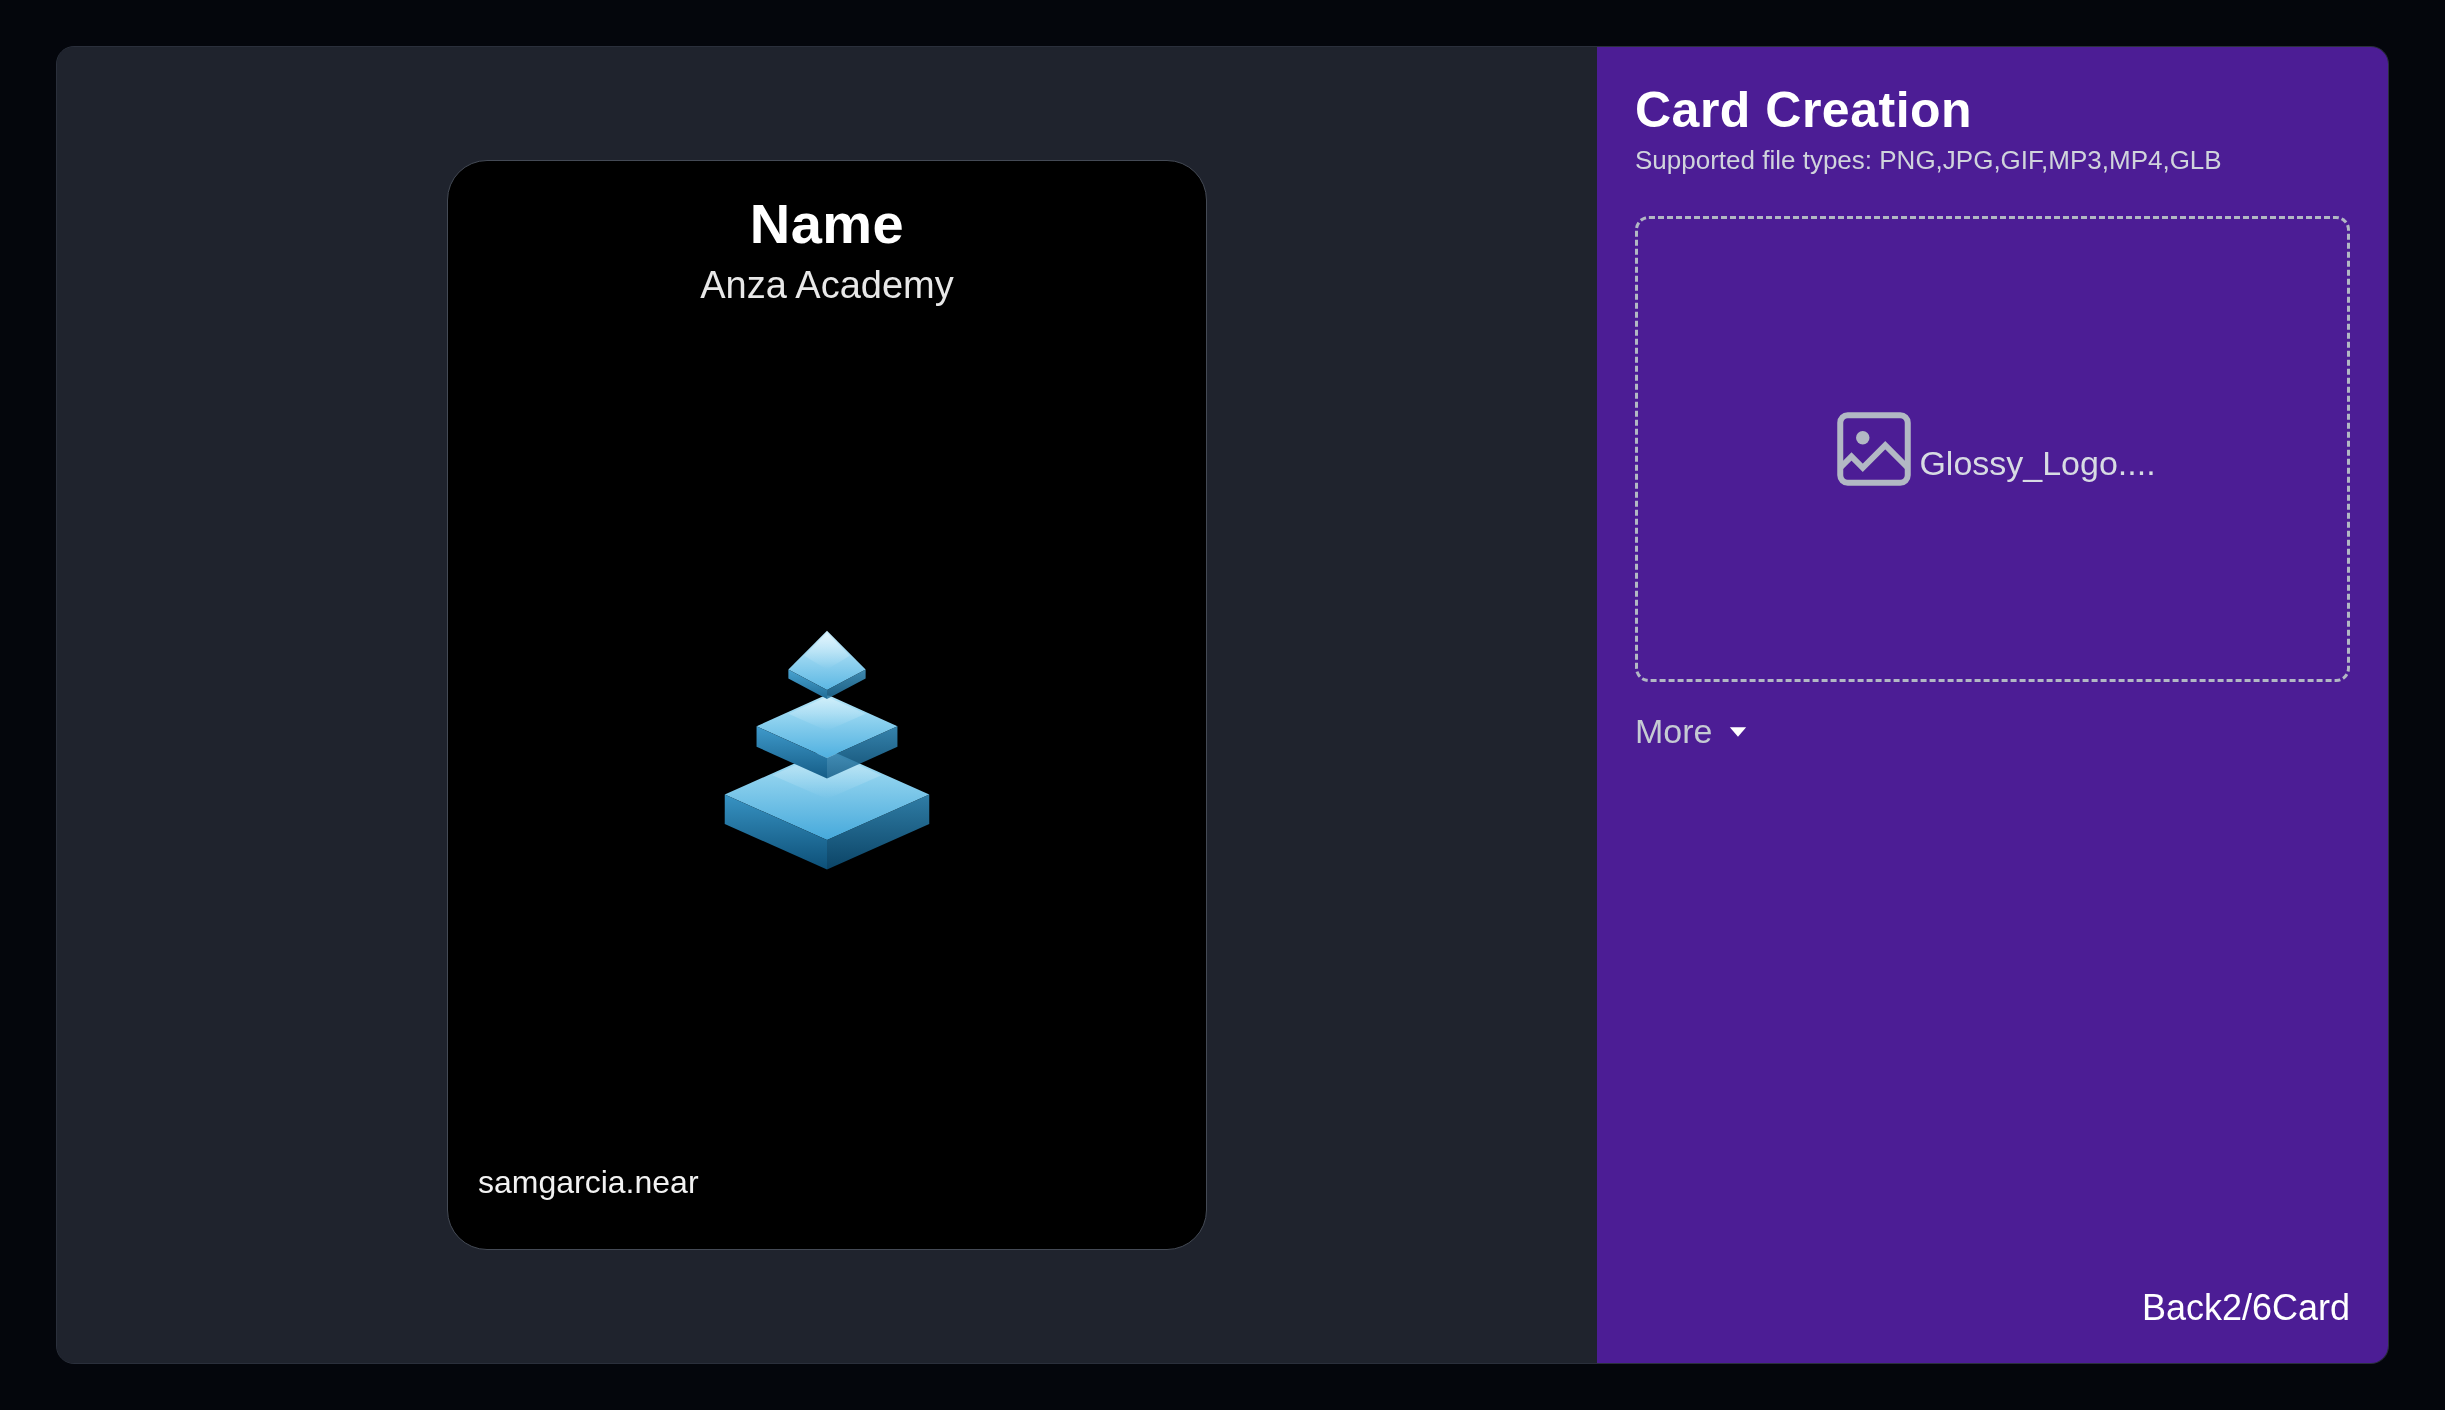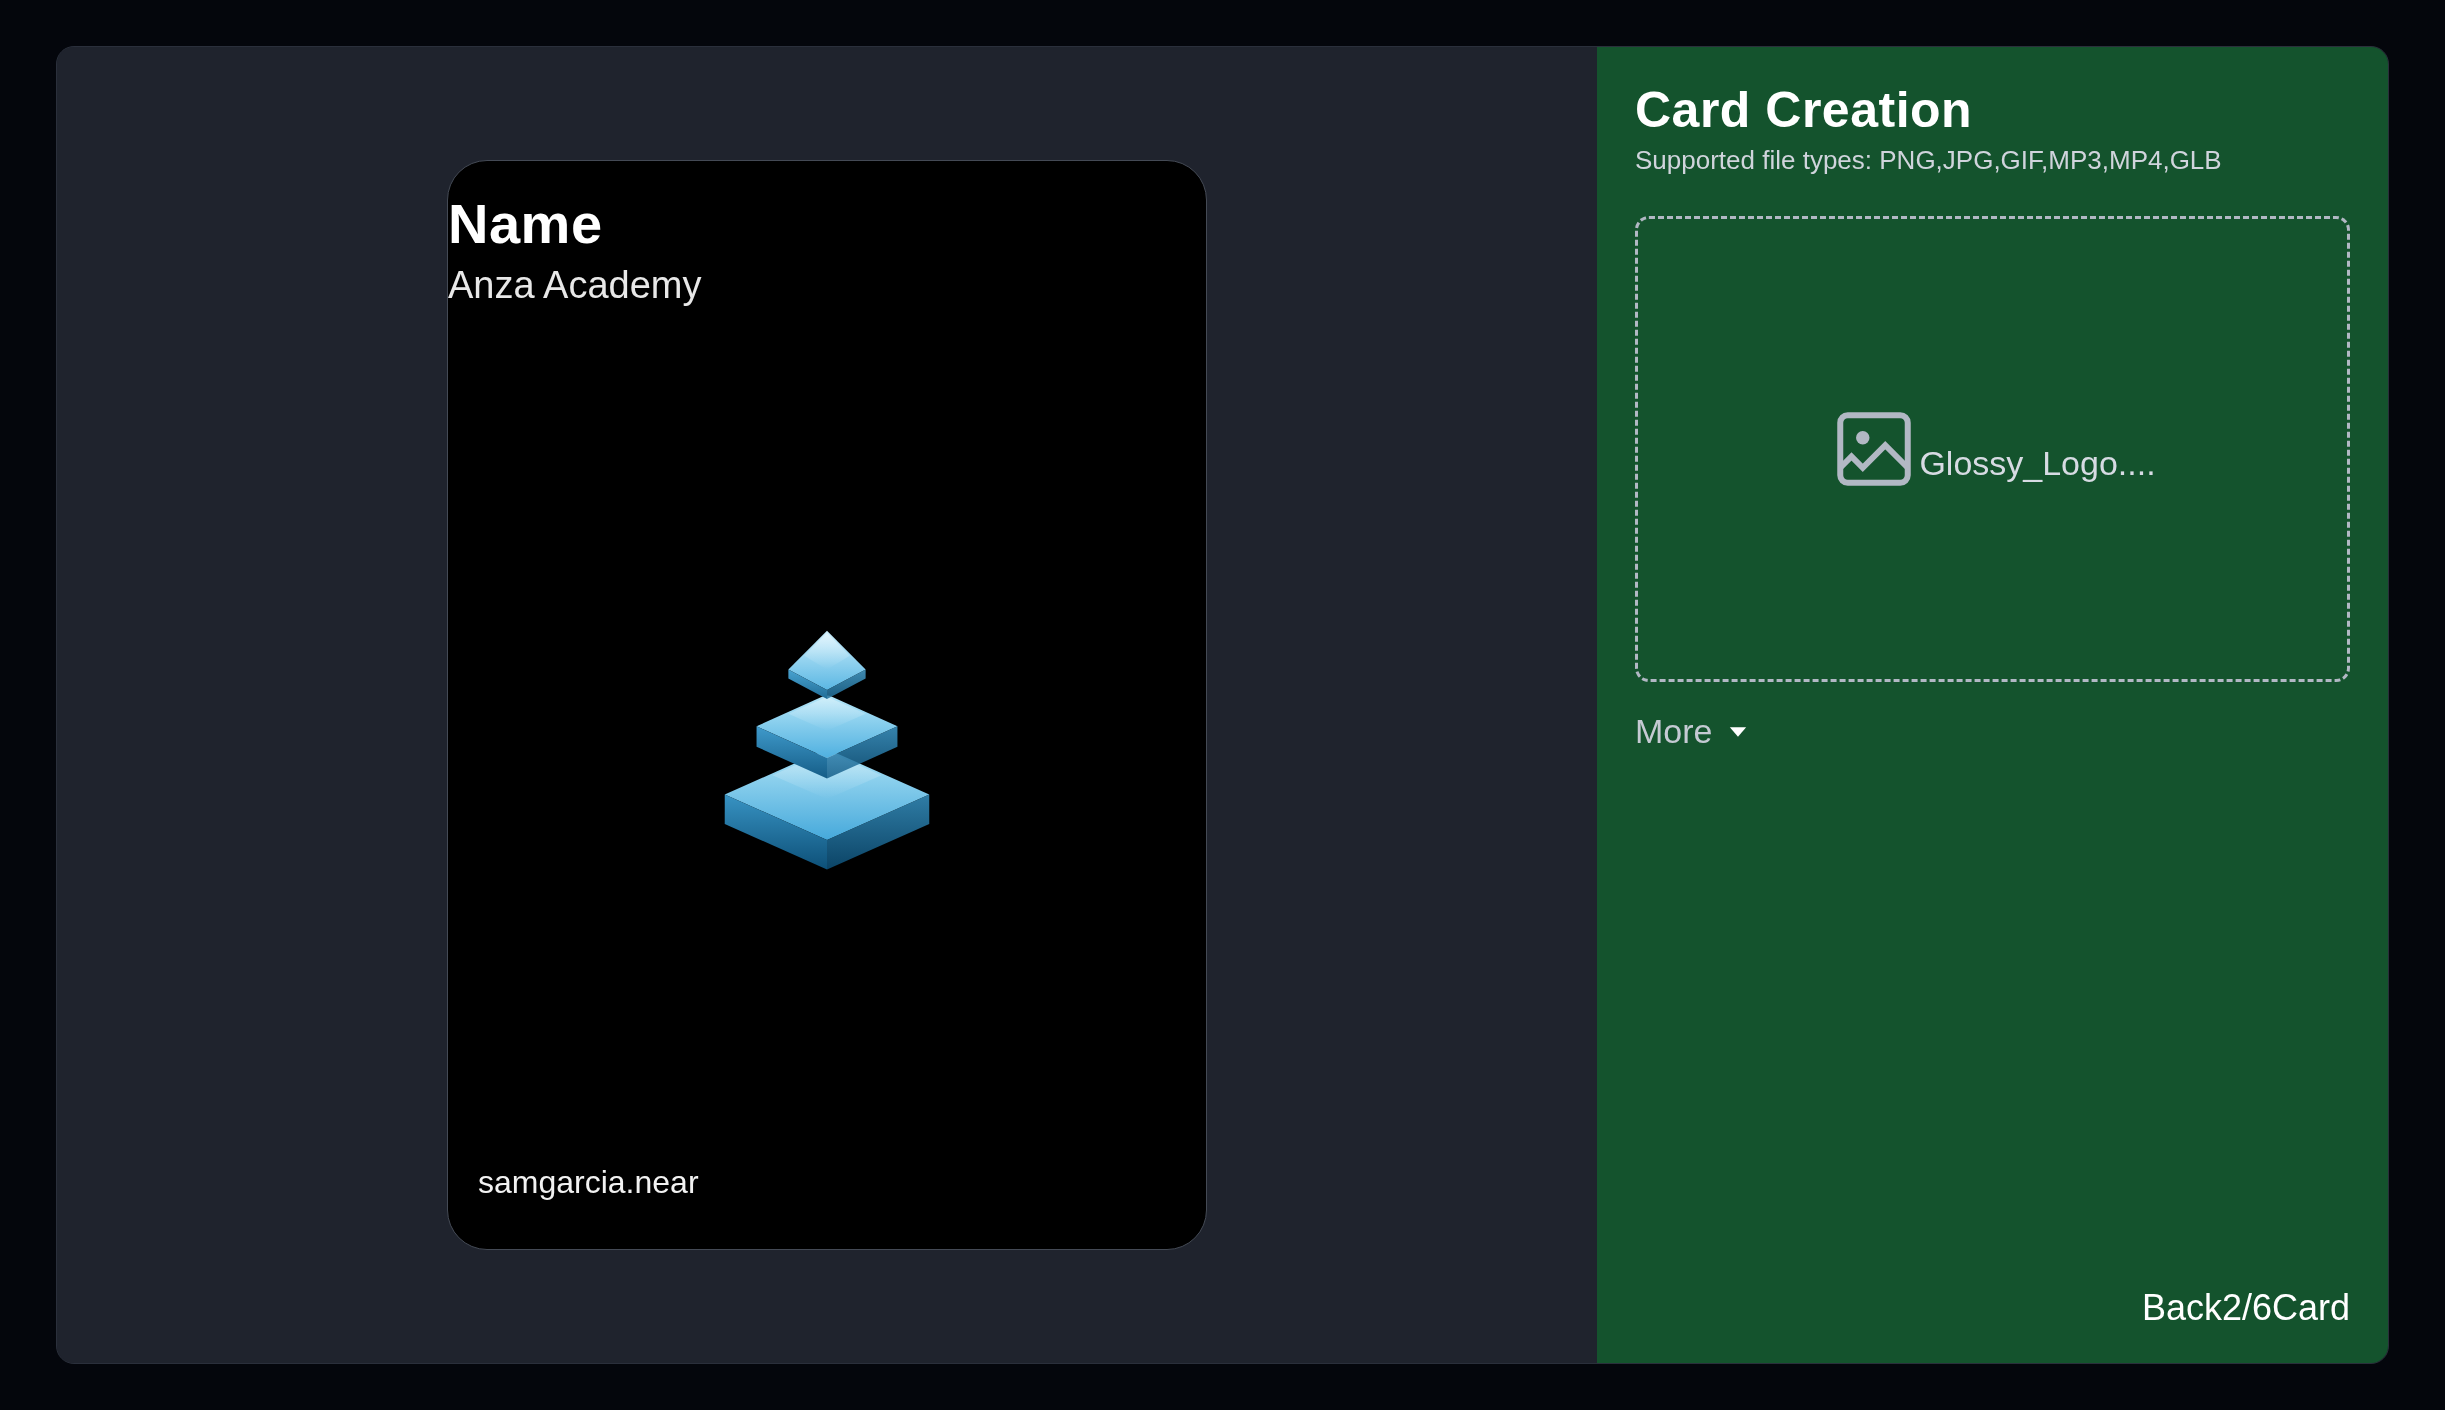--- a/index.html
+++ b/index.html
@@ -30,20 +30,21 @@
     background: #1f232d;
   }
   .card {
     width: 760px;
     height: 1090px;
     background: #000;
     border: 1px solid #444a55;
     border-radius: 40px;
     position: relative;
     padding-top: 30px;
+    text-align: center;
   }
   .card-title {
     color: #fff;
     font-size: 56px;
     font-weight: 700;
     letter-spacing: .5px;
   }
   .card-subtitle {
     color: #e8e8e8;
     font-size: 38px;
@@ -64,21 +65,21 @@
     position: absolute;
     left: 30px;
     bottom: 48px;
     color: #f2f2f2;
     font-size: 32px;
     font-weight: 400;
   }
 
   .side-area {
     flex: 1;
-    background: #14532d;
+    background: #4c1d95;
     display: flex;
     flex-direction: column;
     padding: 34px 38px 30px 38px;
     position: relative;
   }
   .side-title {
     color: #fff;
     font-size: 50px;
     font-weight: 800;
     letter-spacing: .5px;

